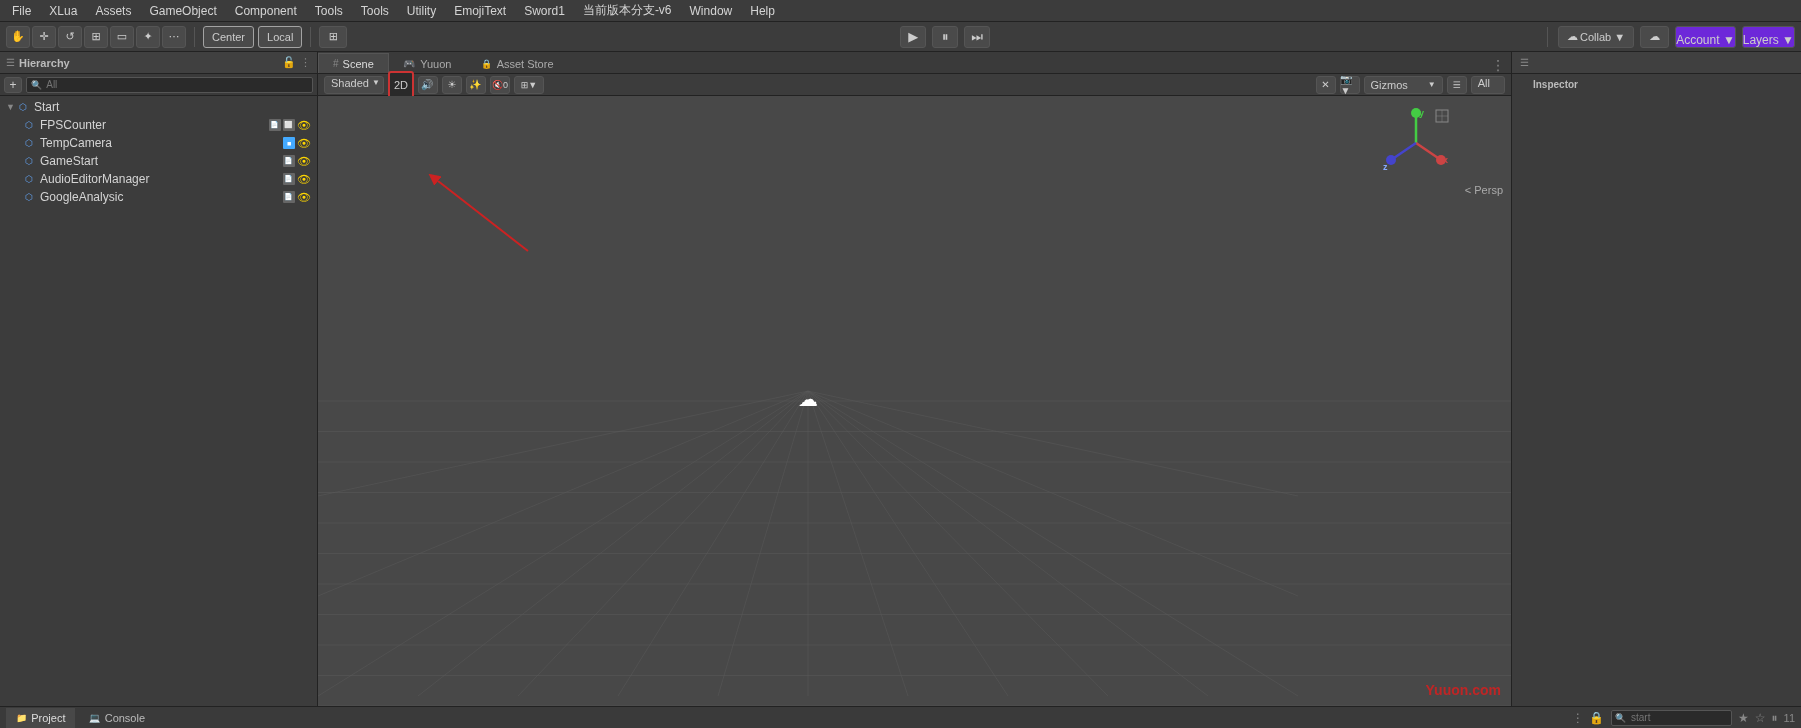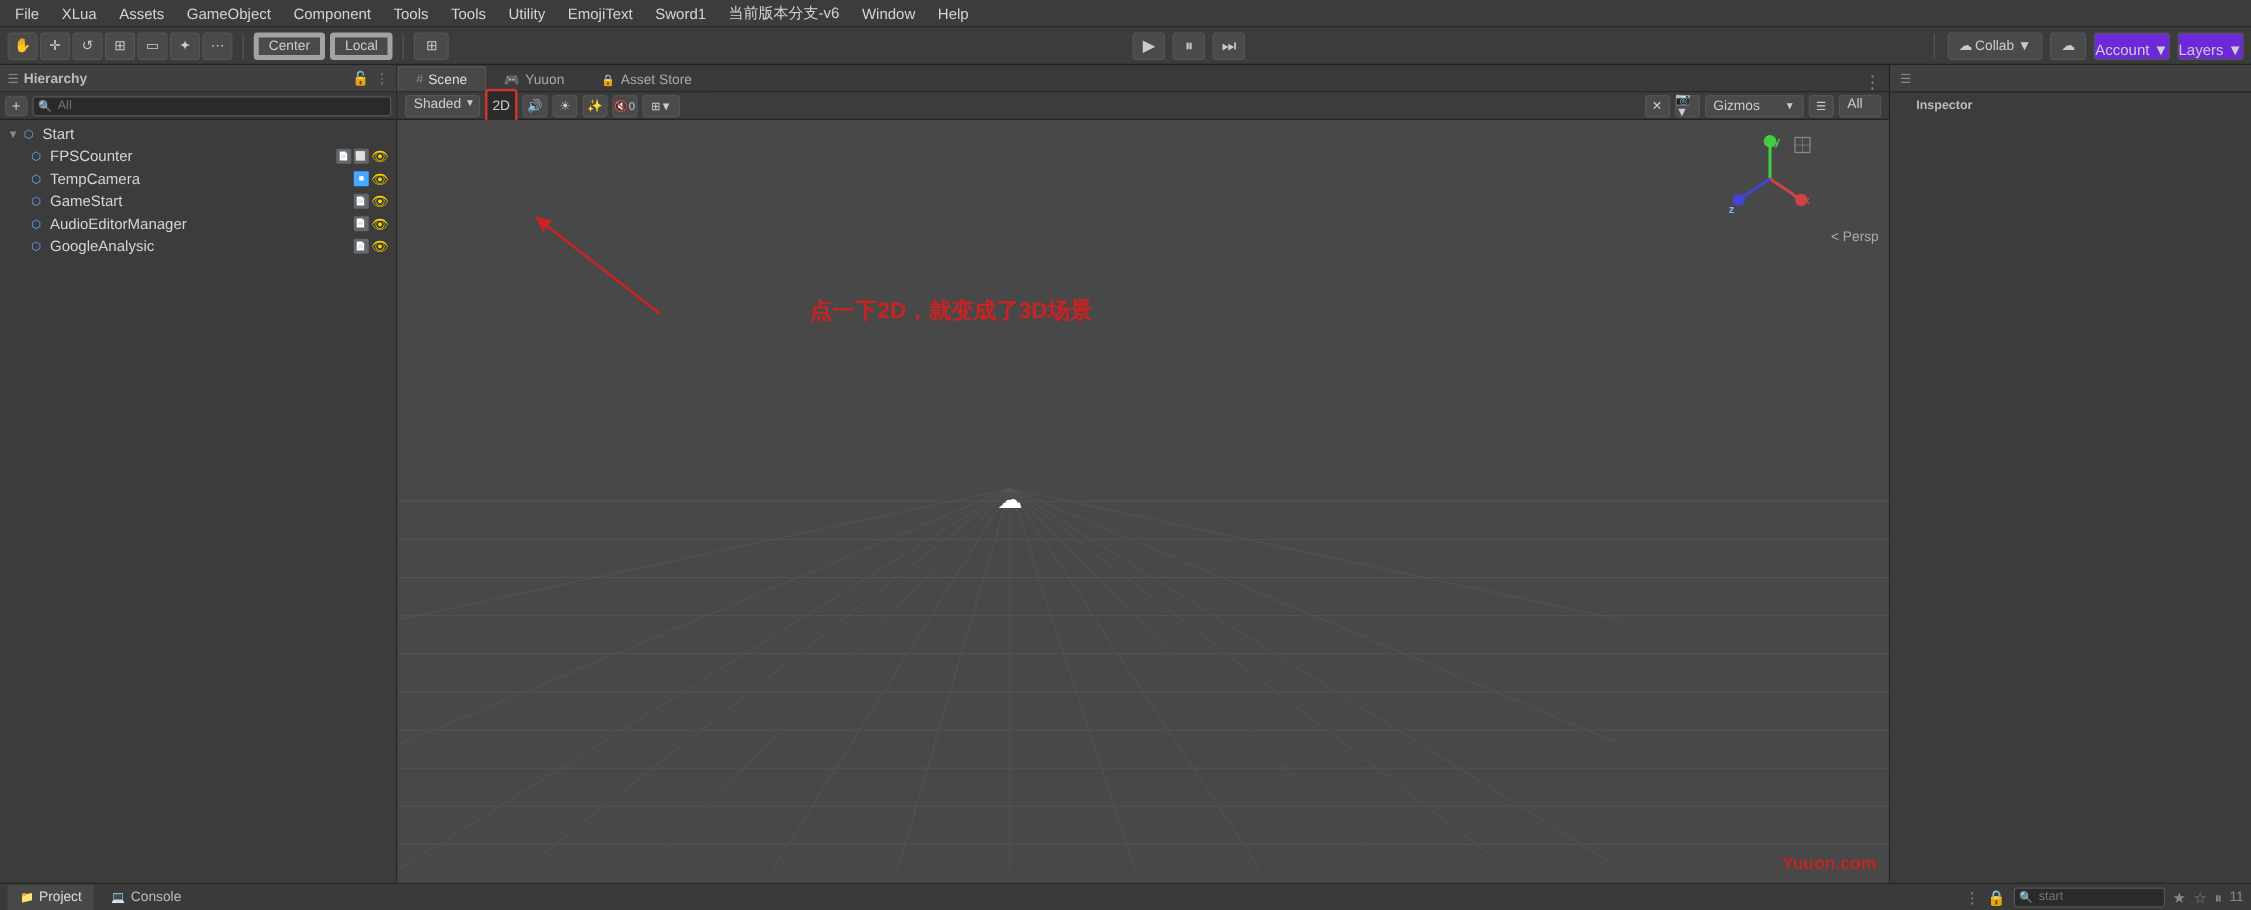--- a/index.html
+++ b/index.html
@@ -62,21 +62,21 @@
       margin: 0 4px;
     }
     .toolbar-group {
       display: flex;
       align-items: center;
       gap: 2px;
     }
     .center-local-btn {
       height: 22px;
       background: #4a4a4a;
-      border: 4px solid #a3a3a3;
+      border: 1px solid #a3a3a3;
       border-radius: 3px;
       padding: 0 8px;
       color: #ccc;
       cursor: pointer;
       font-size: 11px;
       display: flex;
       align-items: center;
       gap: 2px;
     }
     .play-btn {
@@ -692,23 +692,20 @@
           <defs>
             <marker id="arrowhead" markerWidth="6" markerHeight="6" refX="0" refY="3" orient="auto">
               <polygon points="0 0, 6 3, 0 6" fill="#cc2222"></polygon>
             </marker>
           </defs>
           <line x1="100" y1="75" x2="10" y2="5" stroke="#cc2222" stroke-width="2" marker-end="url(#arrowhead)"></line>
         </svg>
       </div>
 
       
-      <div class="annotation-text">
-        <span>点一下2D，就变成了3D场景</span>
-      </div>
 
       
       <div class="scene-gizmo">
         <svg width="70" height="70" xmlns="http://www.w3.org/2000/svg">
 
           <line x1="35" y1="35" x2="35" y2="5" stroke="#44cc44" stroke-width="2.5"></line>
           <circle cx="35" cy="5" r="5" fill="#44cc44"></circle>
           <text x="38" y="8" fill="#44cc44" font-size="9" font-weight="bold">y</text>
 
           <line x1="35" y1="35" x2="60" y2="52" stroke="#cc4444" stroke-width="2.5"></line>

